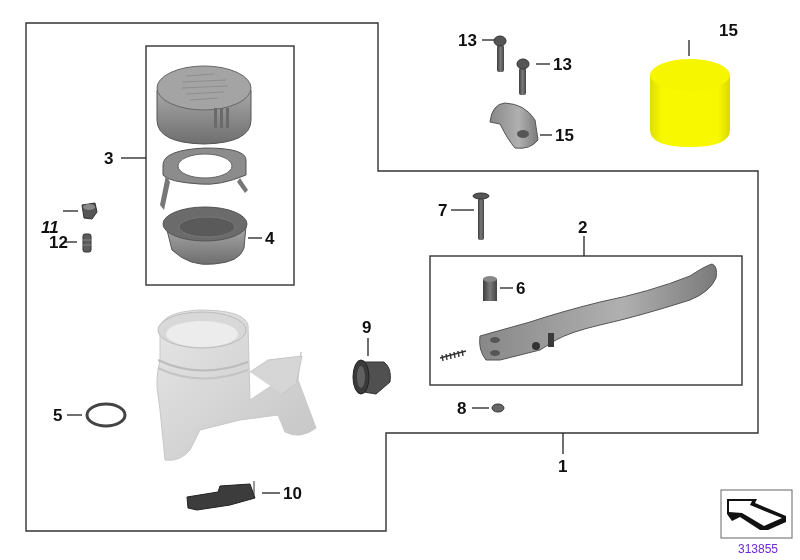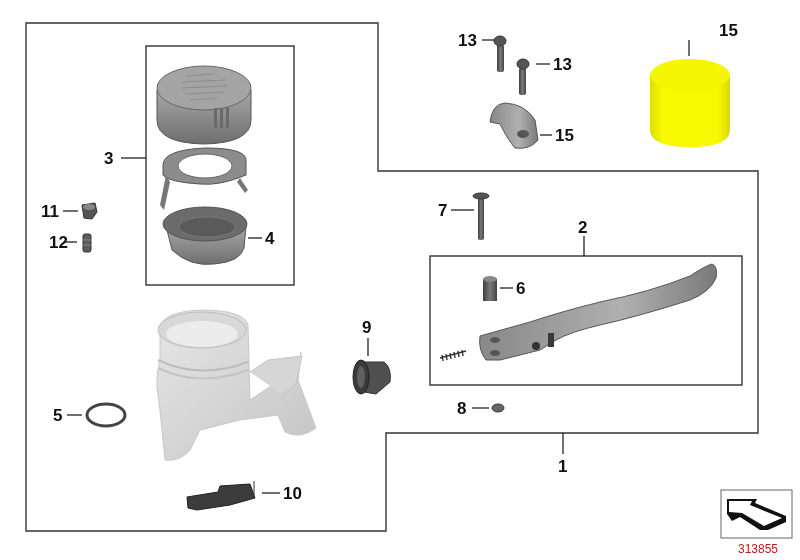--- a/index.html
+++ b/index.html
@@ -2,21 +2,21 @@
 <html><head>
 <meta charset="utf-8">
 <style>
   html, body { margin:0; padding:0; background:#ffffff; }
   body { width:800px; height:560px; position:relative; overflow:hidden;
          font-family:"Liberation Sans", sans-serif; }
   #diagram { position:absolute; left:0; top:0; width:800px; height:560px; }
   .callout { position:absolute; font-family:"Liberation Sans", sans-serif;
              font-weight:bold; font-size:17px; color:#111; line-height:1; white-space:nowrap; }
   .caption { position:absolute; font-family:"Liberation Sans", sans-serif;
-             font-size:12px; color:#b91c1c; line-height:1; }
+             font-size:12px; color:#6d28d9; line-height:1; }
 </style>
 </head>
 <body>
 
 <svg id="diagram" viewBox="0 0 800 560" width="800" height="560" xmlns="http://www.w3.org/2000/svg">
   <defs>
     <linearGradient id="gDark" x1="0" y1="0" x2="1" y2="0">
       <stop offset="0" stop-color="#3e3e3e"></stop>
         <stop offset="0.5" stop-color="#7a7a7a"></stop>
         <stop offset="1" stop-color="#444"></stop>
@@ -189,20 +189,20 @@
 <div class="callout" style="left:558px;top:458px;">1</div>
 <div class="callout" style="left:578px;top:219px;">2</div>
 <div class="callout" style="left:104px;top:150px;">3</div>
 <div class="callout" style="left:265px;top:230px;">4</div>
 <div class="callout" style="left:53px;top:407px;">5</div>
 <div class="callout" style="left:516px;top:280px;">6</div>
 <div class="callout" style="left:438px;top:202px;">7</div>
 <div class="callout" style="left:457px;top:400px;">8</div>
 <div class="callout" style="left:362px;top:319px;">9</div>
 <div class="callout" style="left:283px;top:485px;">10</div>
-<div class="callout" style="left:41px;top:203px;">11</div>
+<div class="callout" style="left:41px;top:219px;font-style:italic;">11</div>
 <div class="callout" style="left:41px;top:234px;margin-left:8px;">12</div>
 <div class="callout" style="left:458px;top:32px;">13</div>
 <div class="callout" style="left:553px;top:56px;">13</div>
 <div class="callout" style="left:555px;top:127px;">15</div>
 <div class="callout" style="left:719px;top:22px;">15</div>
 
 <div class="caption" style="left:738px;top:543px;">313855</div>
 
 </body></html>

